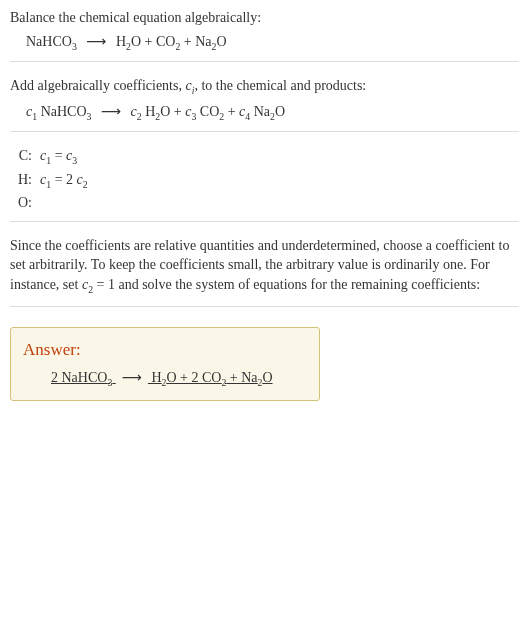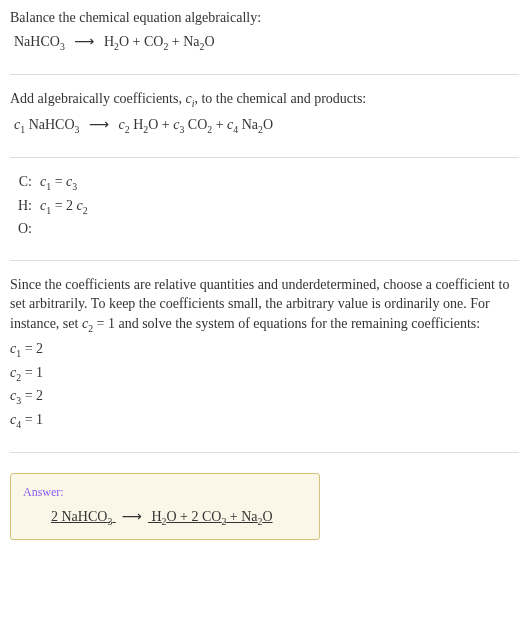--- a/index.html
+++ b/index.html
@@ -7,44 +7,44 @@
       font-family: Georgia, 'Times New Roman', serif;
       font-size: 14px;
       line-height: 1.4;
       color: #333;
       background: #fff;
       width: 529px;
       padding: 8px 10px;
     }
     .section {
       border-bottom: 1px solid #ddd;
-      padding-bottom: 19px;
+      padding-bottom: 6px;
       margin-bottom: 14px;
     }
     .section:last-of-type { border-bottom: none; margin-bottom: 0; padding-bottom: 0; }
     .header-text { margin-bottom: 4px; }
-    .equation { margin: 2px 4px; }
+    .equation { margin: 2px 16px; }
     .arrow { display: inline-block; margin: 0 6px; font-family: Arial, sans-serif; }
     sub { font-size: 0.7em; vertical-align: sub; }
     .var { font-style: italic; }
     .table-wrap { margin-top: 4px; }
     .eq-row { display: flex; align-items: baseline; margin: 2px 0; }
     .eq-label { width: 30px; text-align: right; padding-right: 8px; }
     .eq-body { }
     .coeff-list div { margin: 2px 0; }
     .answer-box {
       border: 1px solid #d4c27a;
       background: #fbf7e8;
       border-radius: 3px;
       padding: 10px 12px;
       margin-top: 6px;
       display: inline-block;
       min-width: 310px;
     }
-    .answer-label { color: #8b5cf6; margin-bottom: 6px; font-size: 12px; }
+    .answer-label { color: #c2410c; margin-bottom: 6px; font-size: 17px; }
     .answer-eq { padding-left: 28px; text-decoration: underline; }
   </style>
 </head>
 <body>
 
 <div class="section">
   <div class="header-text">Balance the chemical equation algebraically:</div>
   <div class="equation">
     <span><span>NaHCO</span><sub>3</sub></span>
     <span class="arrow">⟶</span>
@@ -76,26 +76,20 @@
     <div class="eq-row">
       <div class="eq-label">O:</div>
     </div>
   </div>
 </div>
 
 <div class="section">
   <div class="header-text">
     Since the coefficients are relative quantities and underdetermined, choose a coefficient to set arbitrarily. To keep the coefficients small, the arbitrary value is ordinarily one. For instance, set <span class="var">c</span><sub>2</sub> = 1 and solve the system of equations for the remaining coefficients:
   </div>
-  <div class="coeff-list">
-    <div><span class="var">c</span><sub>1</sub> = 2</div>
-    <div><span class="var">c</span><sub>2</sub> = 1</div>
-    <div><span class="var">c</span><sub>3</sub> = 2</div>
-    <div><span class="var">c</span><sub>4</sub> = 1</div>
-  </div>
 </div>
 
 <div class="section">
   <div class="answer-box">
     <div class="answer-label">Answer:</div>
     <div class="answer-eq">
       2 NaHCO<sub>3</sub>
       <span class="arrow">⟶</span>
       H<sub>2</sub>O + 2 CO<sub>2</sub> + Na<sub>2</sub>O
     </div>

